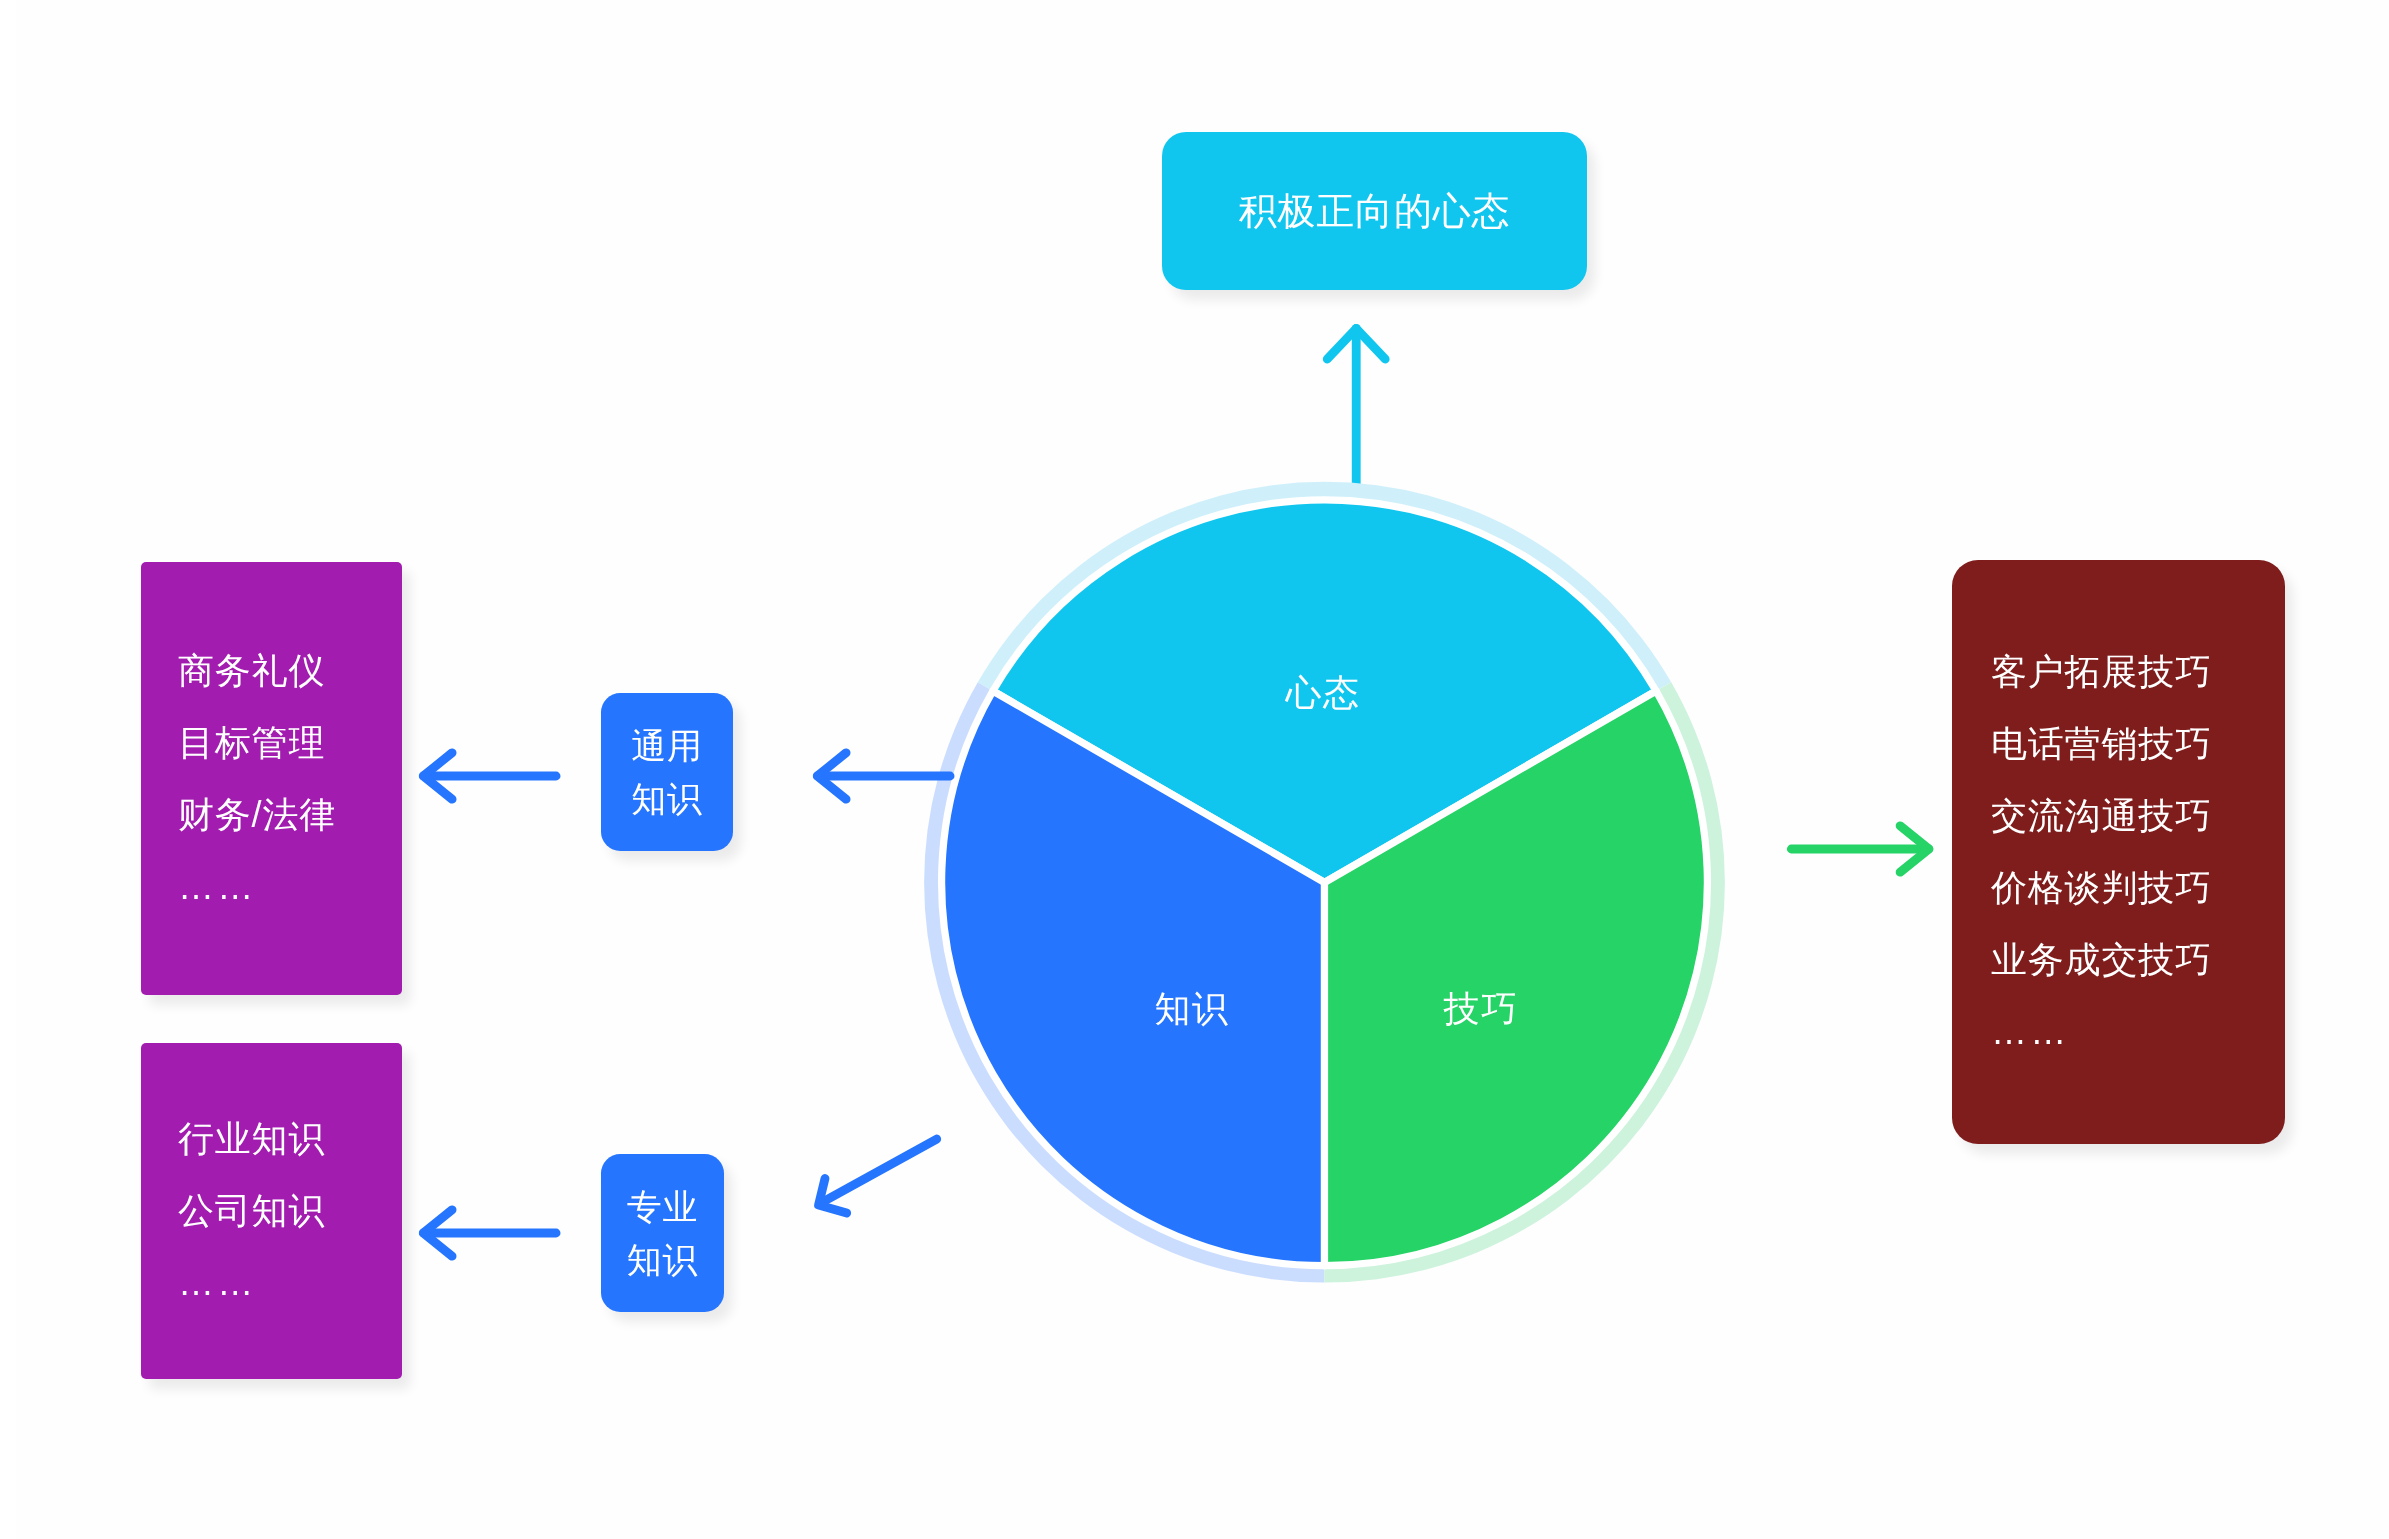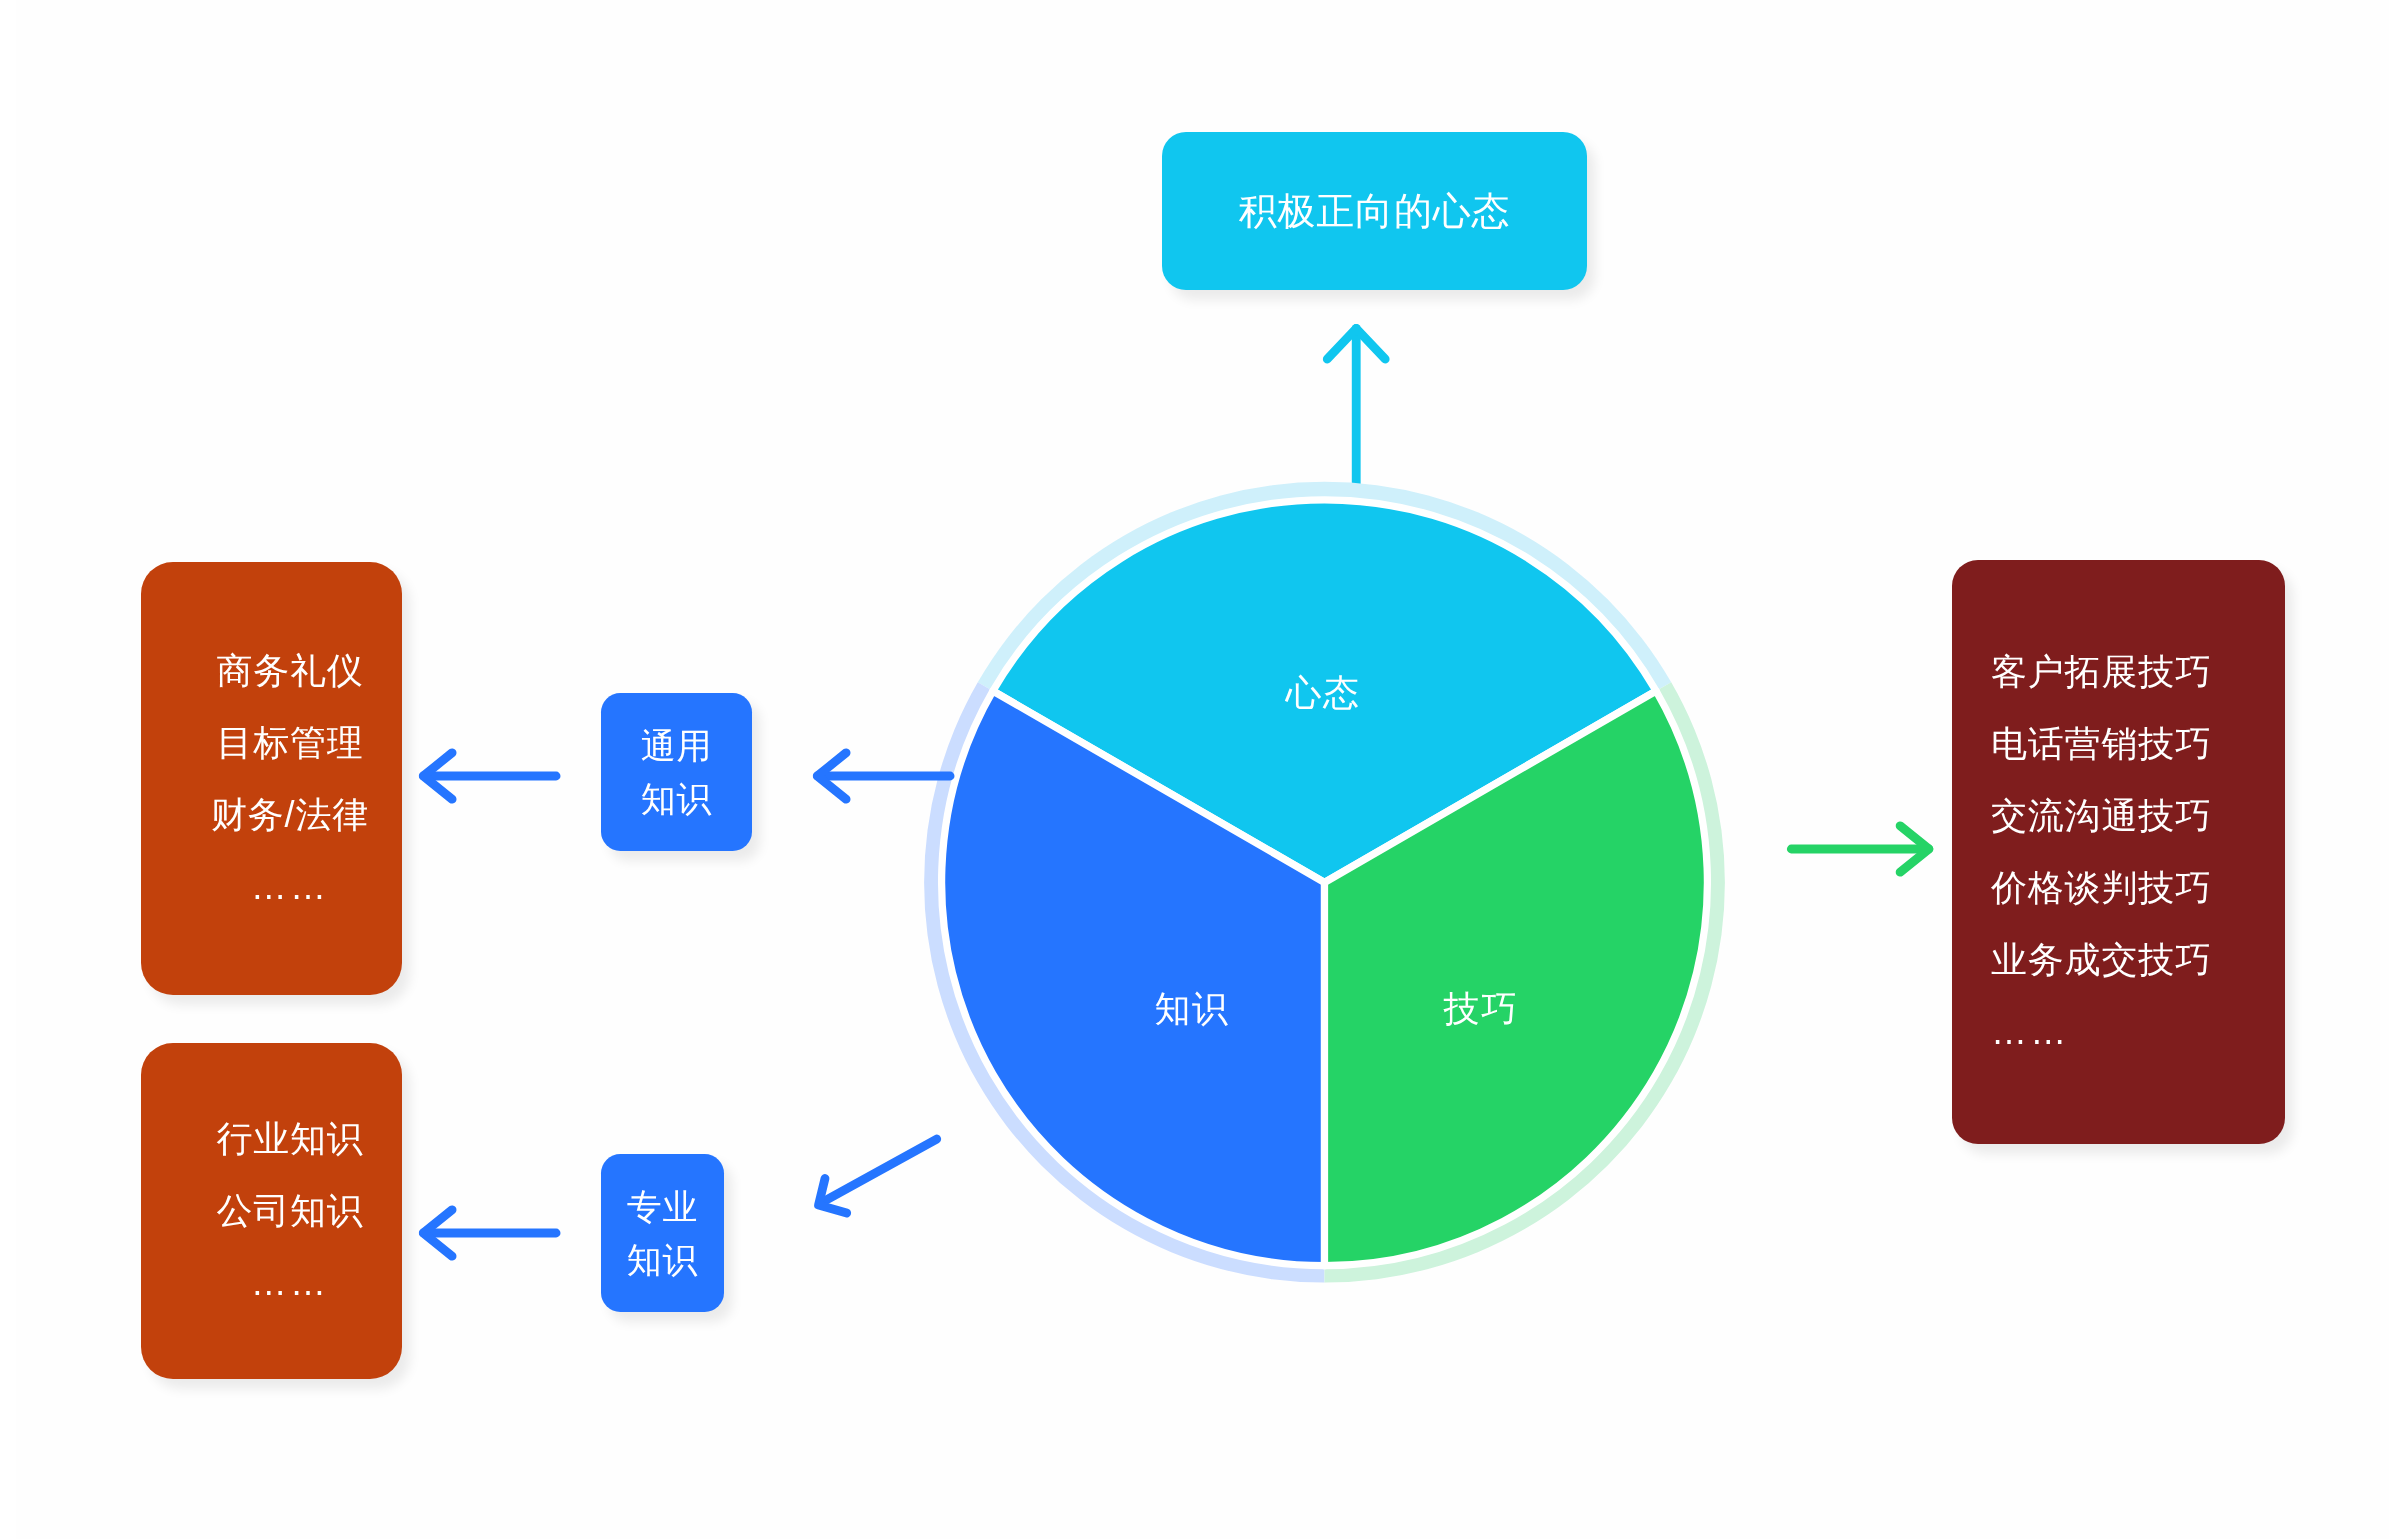--- a/index.html
+++ b/index.html
@@ -45,24 +45,23 @@
     background: #10C6EF;
     border-radius: 24px;
     align-items: center;
   }
   #card-mindset .line {
     font-size: 38px;
   }
 
   
   .list-card {
-    background: #c2410c;
+    background: #a21caf;
     padding-left: 37px;
-    border-radius: 32px;
-    align-items: center;
+    border-radius: 5px;
   }
   .list-card .line {
     font-size: 36px;
     line-height: 72px;
   }
   .list-card .line.dots {
     font-size: 36px;
     letter-spacing: 3.2px;
   }
 
@@ -85,21 +84,21 @@
     align-items: center;
     border-radius: 19.3px;
   }
   .mini-card .line {
     font-size: 35px;
     line-height: 53px;
   }
   #card-general {
     left: 585px;
     top: 693px;
-    width: 151px;
+    width: 132px;
     height: 158px;
   }
   #card-professional {
     left: 585px;
     top: 1154px;
     width: 123px;
     height: 158px;
   }
 
   

